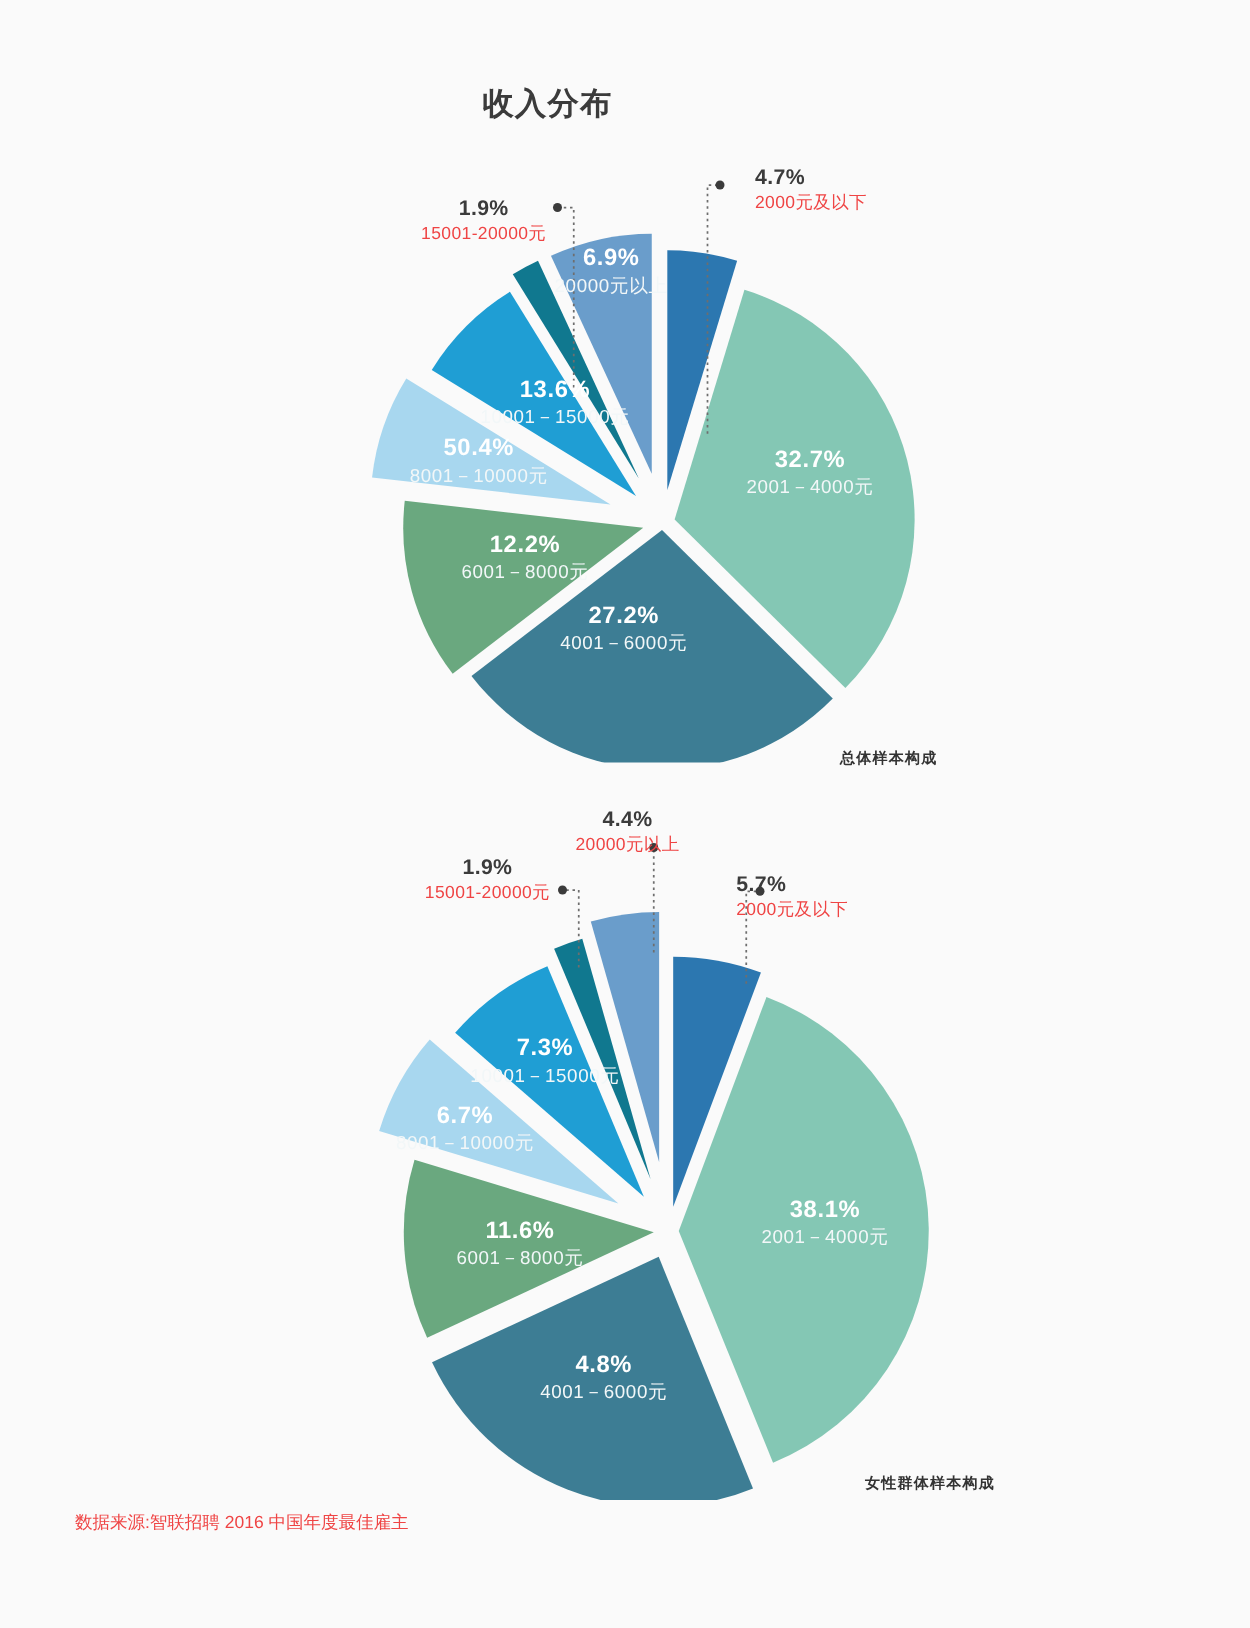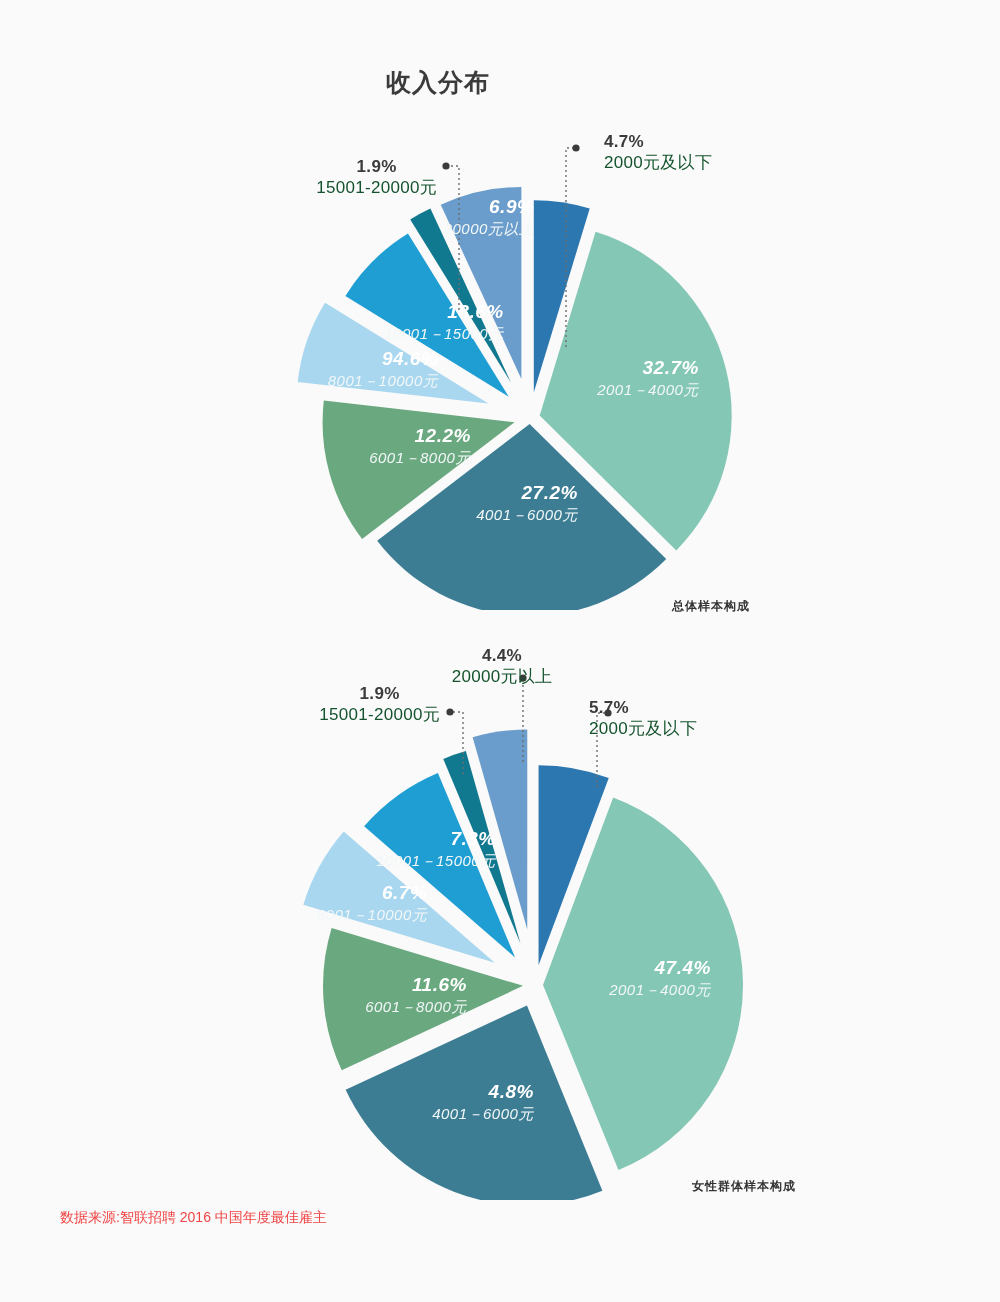--- a/index.html
+++ b/index.html
@@ -44,25 +44,24 @@
     position: absolute;
     top: 1209px; left: 60px;
     font-size: 14px;
     color: #ef4444;
     white-space: nowrap;
   }
 
   
   .slice-label {
     position: absolute;
-    text-align: right;
+    text-align: center;
     white-space: nowrap;
     transform: translate(-50%, -50%);
     pointer-events: none;
-    font-style: italic;
   }
   .slice-label .pct {
     font-size: 19px;
     font-weight: bold;
     color: #ffffff;
     line-height: 1.25;
     letter-spacing: 0.5px;
   }
   .slice-label .rng {
     font-size: 15px;
@@ -77,22 +76,22 @@
     white-space: nowrap;
   }
   .callout .pct {
     font-size: 17px;
     font-weight: bold;
     color: #3b3b3b;
     line-height: 1.25;
     letter-spacing: 0.3px;
   }
   .callout .rng {
-    font-size: 17px;
-    color: #14532d;
+    font-size: 14px;
+    color: #ef4444;
     line-height: 1.3;
     letter-spacing: 0.3px;
   }
   .callout.align-right { text-align: center; transform: translate(-100%, 0); }
   .callout.align-left  { text-align: left; }
   .callout.align-center{ text-align: center; transform: translate(-50%, 0); }
 </style>
 </head>
 <body>
 
@@ -137,30 +136,30 @@
 </div>
 
 <div class="caption" id="caption-2">女性群体样本构成</div>
 
 <div id="source-note">数据来源:智联招聘 2016 中国年度最佳雇主</div>
 
 <div class="slice-label" style="left:648px; top:378px;">
   <div class="pct">32.7%</div>
   <div class="rng">2001－4000元</div>
 </div>
-<div class="slice-label" style="left:527px; top:503px;">
+<div class="slice-label" style="left:499px; top:503px;">
   <div class="pct">27.2%</div>
   <div class="rng">4001－6000元</div>
 </div>
 <div class="slice-label" style="left:420px; top:446px;">
   <div class="pct">12.2%</div>
   <div class="rng">6001－8000元</div>
 </div>
 <div class="slice-label" style="left:383px; top:369px;">
-  <div class="pct">94.6%</div>
+  <div class="pct">50.4%</div>
   <div class="rng">8001－10000元</div>
 </div>
 <div class="slice-label" style="left:444px; top:322px;">
   <div class="pct">13.6%</div>
   <div class="rng">10001－15000元</div>
 </div>
 <div class="slice-label" style="left:489px; top:217px;">
   <div class="pct">6.9%</div>
   <div class="rng">20000元以上</div>
 </div>
@@ -168,21 +167,21 @@
 <div class="callout align-left" style="left:604px; top:131px;">
   <div class="pct">4.7%</div>
   <div class="rng">2000元及以下</div>
 </div>
 <div class="callout align-right" style="left:437px; top:156px;">
   <div class="pct">1.9%</div>
   <div class="rng">15001-20000元</div>
 </div>
 
 <div class="slice-label" style="left:660px; top:978px;">
-  <div class="pct">47.4%</div>
+  <div class="pct">38.1%</div>
   <div class="rng">2001－4000元</div>
 </div>
 <div class="slice-label" style="left:483px; top:1102px;">
   <div class="pct">4.8%</div>
   <div class="rng">4001－6000元</div>
 </div>
 <div class="slice-label" style="left:416px; top:995px;">
   <div class="pct">11.6%</div>
   <div class="rng">6001－8000元</div>
 </div>

